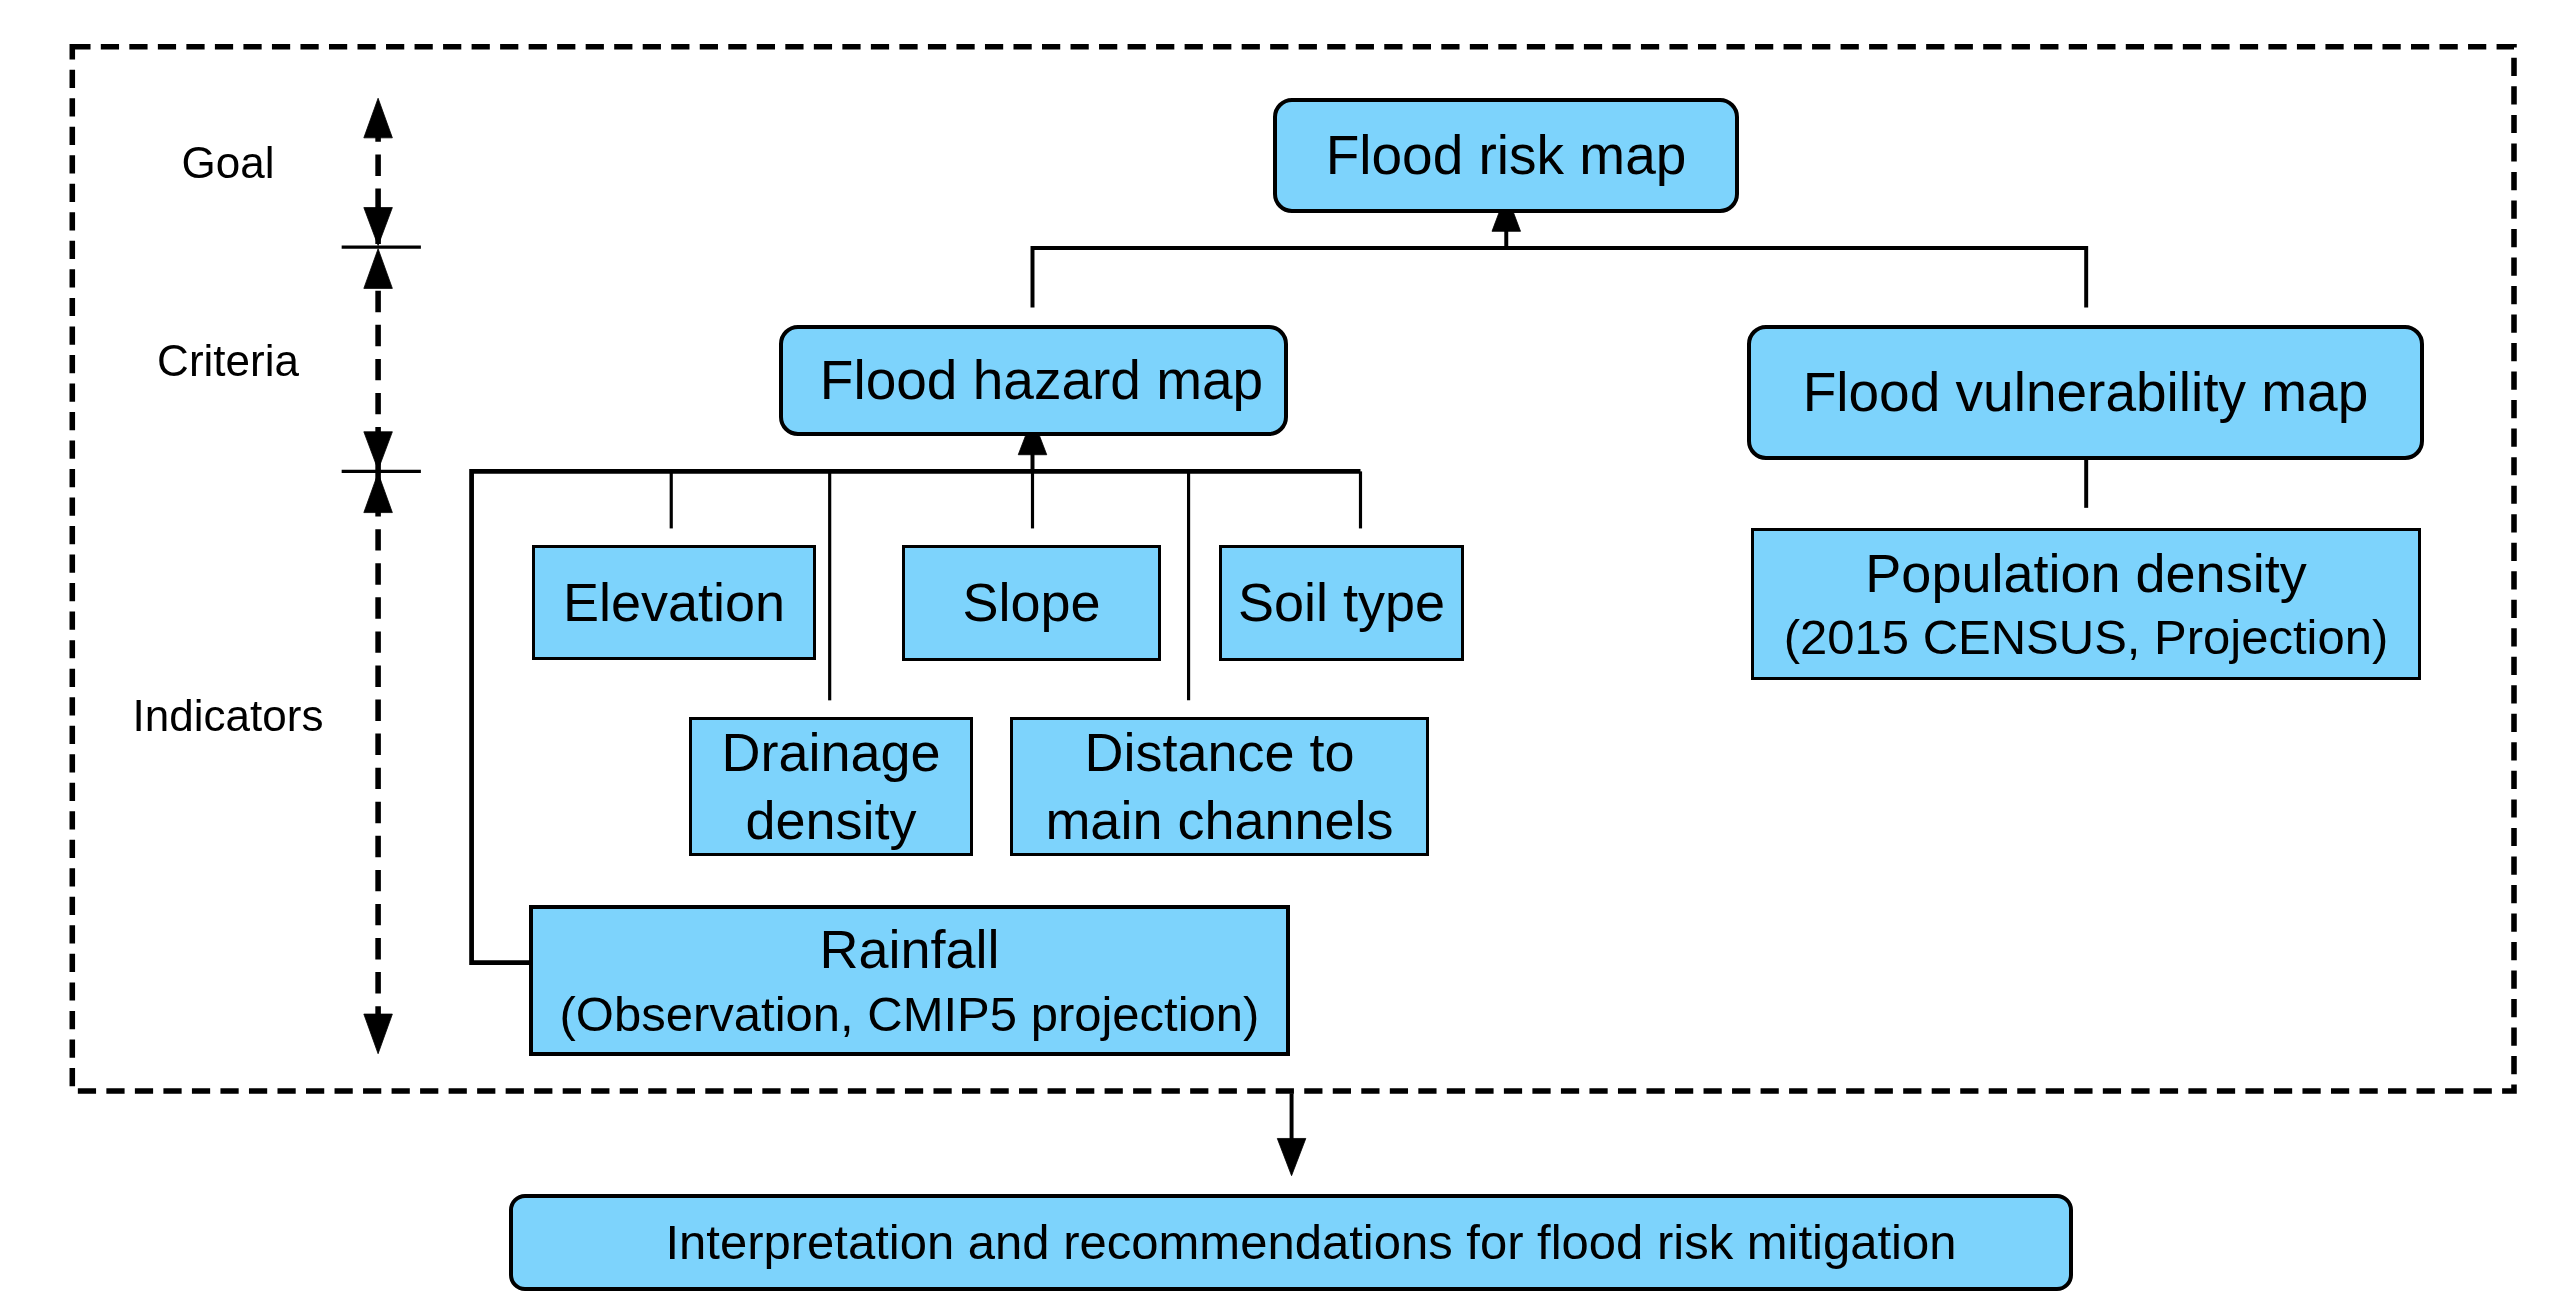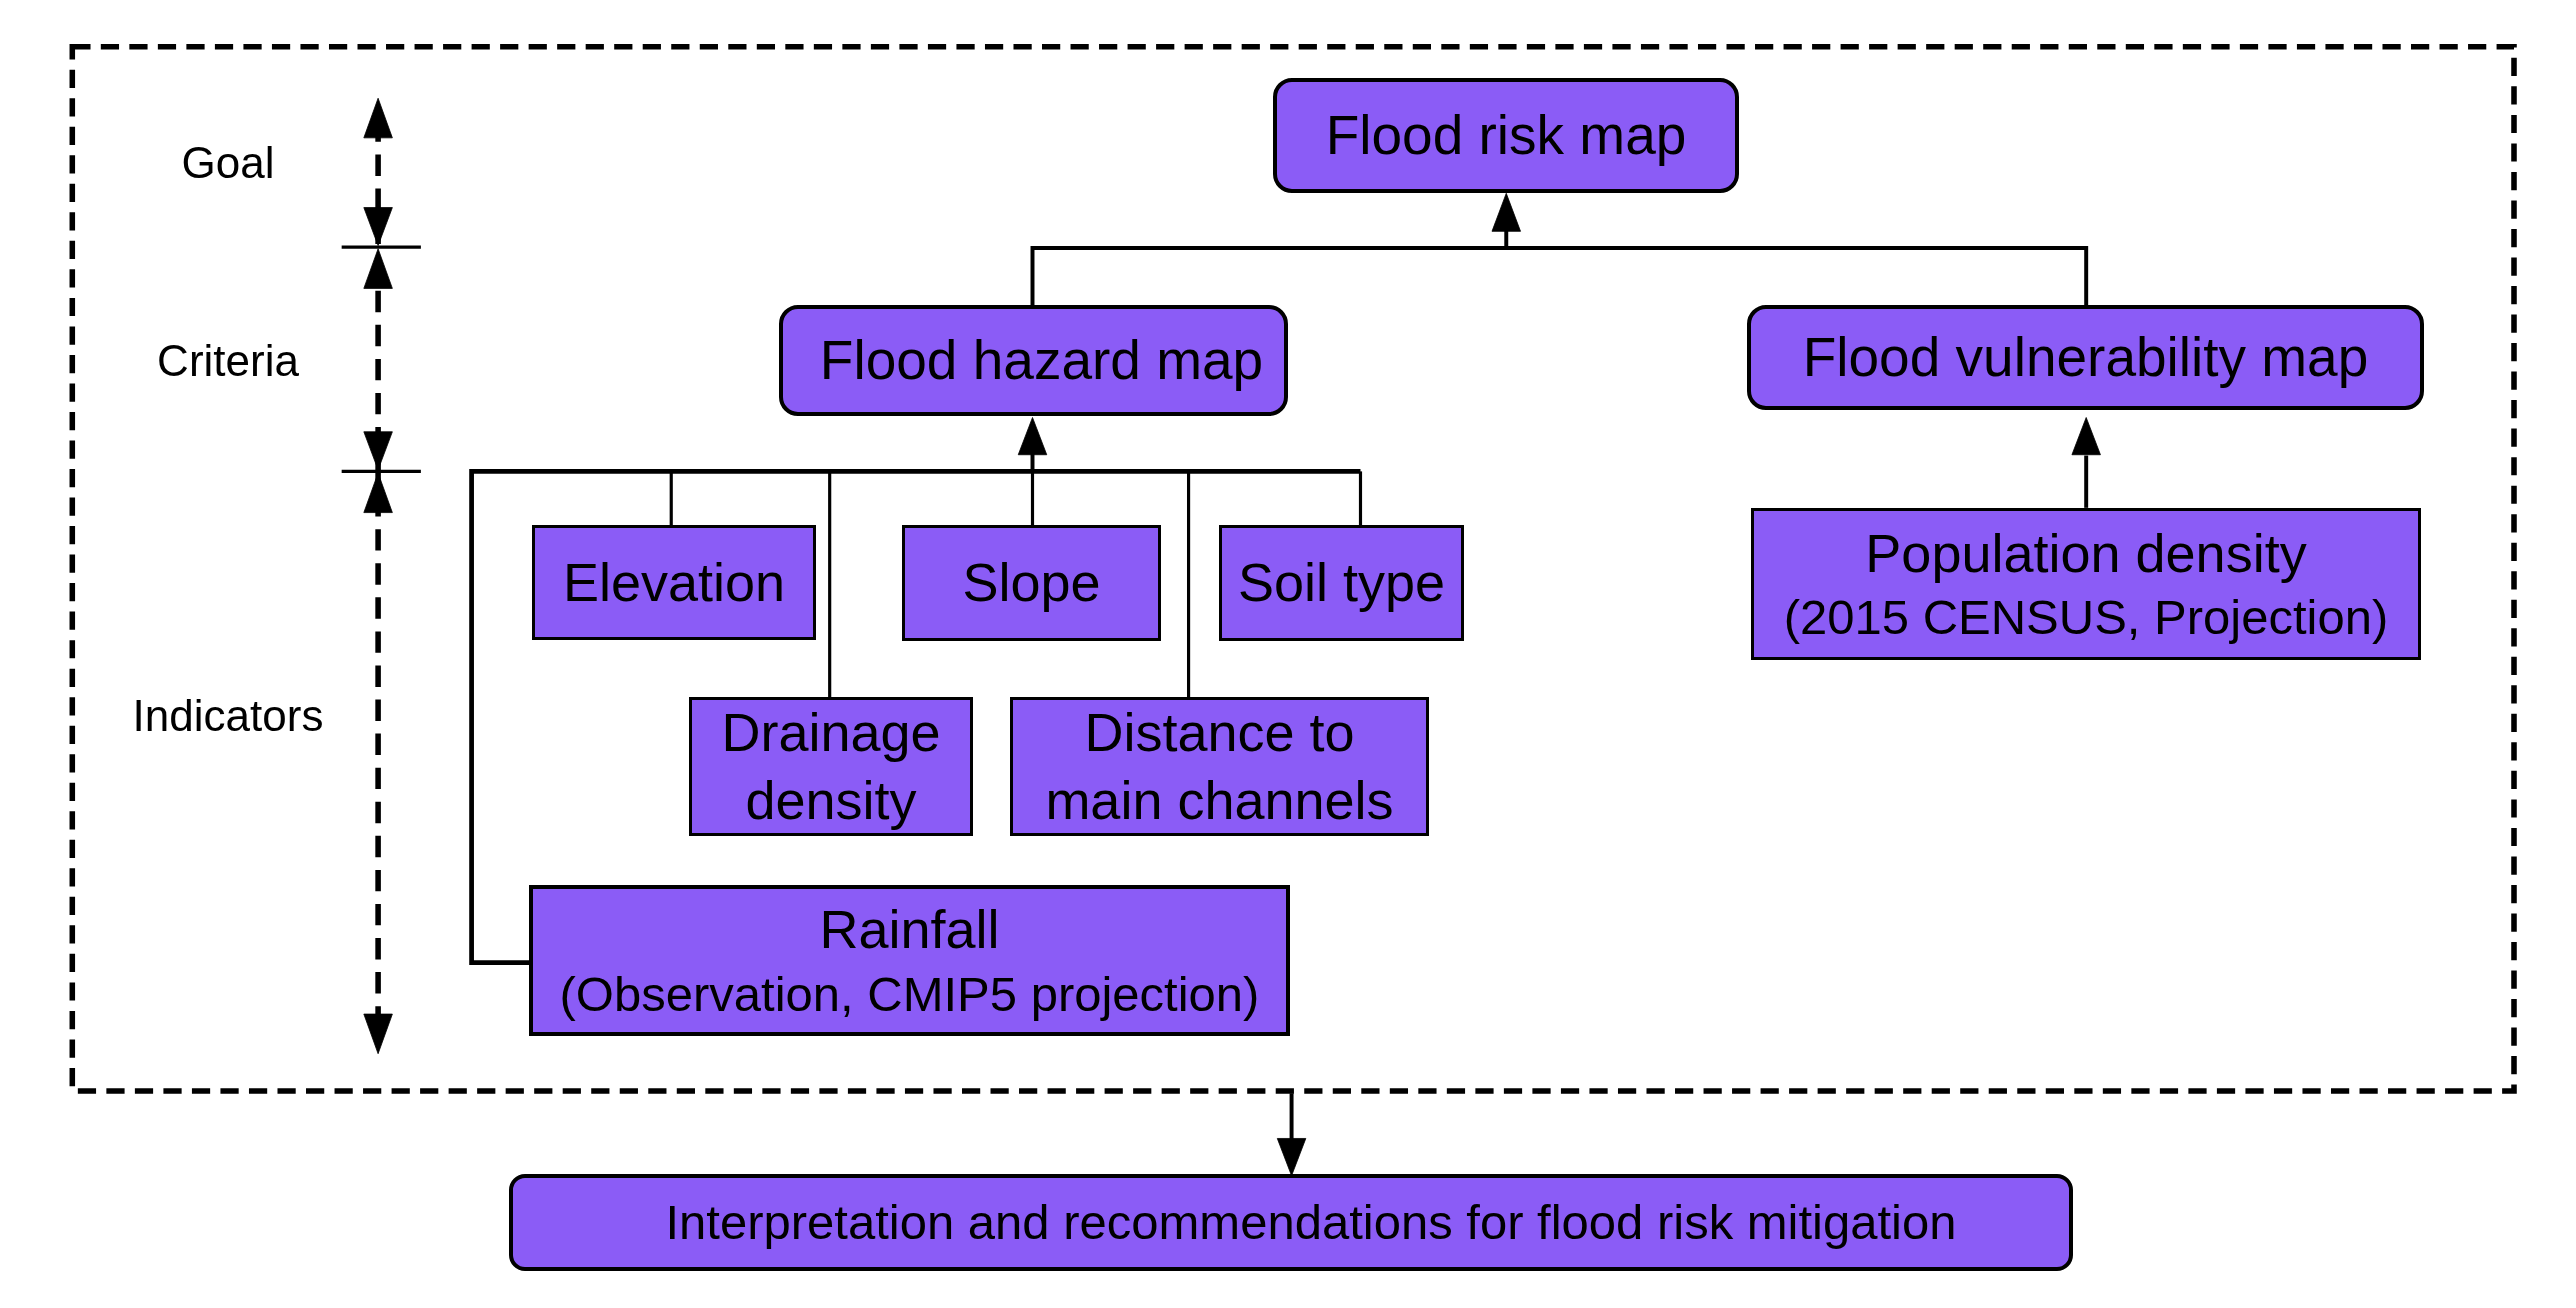--- a/index.html
+++ b/index.html
@@ -13,31 +13,32 @@
     overflow: hidden;
   }
   .connector-layer {
     position: absolute;
     left: 0; top: 0;
     width: 2576px; height: 1308px;
   }
   .node {
     position: absolute;
     box-sizing: border-box;
-    background: #8b5cf6;
+    background: #7dd3fc;
     border: 3.2px solid #000000;
     display: flex;
     flex-direction: column;
     align-items: center;
     justify-content: center;
     text-align: center;
     font-size: 54px;
     line-height: 1.25;
     color: #000000;
     white-space: nowrap;
+    margin-top: 20px;
   }
   .node.rounded {
     border-radius: 19px;
     border-width: 4px;
   }
   .node.thick { border-width: 4px; }
   .node .sub { font-size: 49px; }
   .level-label {
     position: absolute;
     transform: translate(-50%, -50%);
@@ -100,21 +101,21 @@
   <div class="level-label" style="left:228px; top:361px;">Criteria</div>
   <div class="level-label" style="left:228px; top:716px;">Indicators</div>
 
   <div class="node rounded" style="left:1273px; top:78px; width:466px; height:115px; font-size:55px;">
     <span>Flood risk map</span>
   </div>
 
   <div class="node rounded" style="left:779px; top:305px; width:509px; height:111px; font-size:55px;padding-left:16px;">
     <span>Flood hazard map</span>
   </div>
-  <div class="node rounded" style="left:1747px; top:305px; width:677px; height:105px; font-size:55px;">
+  <div class="node rounded" style="left:1747px; top:305px; width:677px; height:135px; font-size:55px;">
     <span>Flood vulnerability map</span>
   </div>
 
   <div class="node" style="left:532px; top:525px; width:284px; height:115px;">
     <span>Elevation</span>
   </div>
   <div class="node" style="left:902px; top:525px; width:259px; height:116px;">
     <span>Slope</span>
   </div>
   <div class="node" style="left:1219px; top:525px; width:245px; height:116px;">

